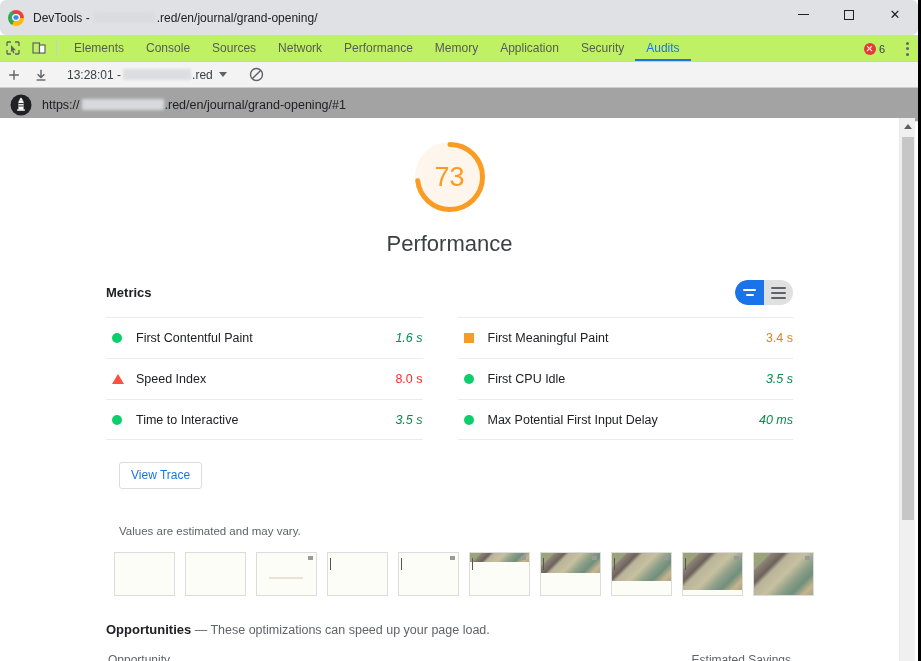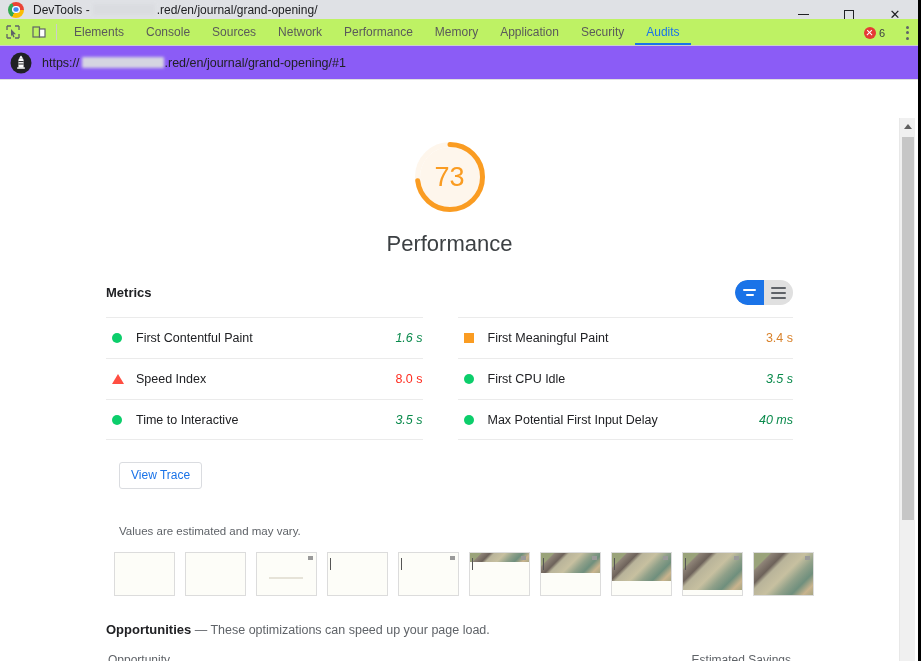--- a/index.html
+++ b/index.html
@@ -11,24 +11,25 @@
   }
   #app {
     position: relative;
     width: 921px; height: 661px;
     background: #ffffff;
     border-right: 3px solid #000000;
   }
 
   
   .titlebar {
-    height: 19px;
+    height: 35px;
     background: #dfe1e5;
     display: flex; align-items: center;
     position: relative;
+    border-radius: 6px;
   }
   .chrome-logo {
     width: 16px; height: 16px; margin-left: 8px; margin-right: 9px;
     border-radius: 50%;
     position: relative;
     background:
       conic-gradient(from -30deg,
         #ea4335 0deg 120deg,
         #fbbc05 120deg 240deg,
         #34a853 240deg 360deg);
@@ -152,21 +153,21 @@
     display: inline-block;
     border-left: 4px solid transparent;
     border-right: 4px solid transparent;
     border-top: 5px solid #5f6368;
     margin-left: 6px;
   }
 
   
   .report-url-row {
     height: 34px;
-    background: #8b5cf6;
+    background: #a3a3a3;
     border-bottom: 1px solid #e0e0e0;
     display: flex; align-items: center;
   }
   .lh-logo {
     width: 22px; height: 22px; margin: 0 10px 0 10px;
     flex: 0 0 auto; position: relative;
   }
   .report-url {
     font-size: 12.5px; color: #202124;
     display: flex; align-items: center;
@@ -433,20 +434,46 @@
       </div>
       <div class="vsep" style="margin:6px 2px 6px 2px;"></div>
       <div class="kebab">
         <i></i>
         <i></i>
         <i></i>
       </div>
     </div>
   </div>
 
+  <div class="audits-bar">
+    <div class="ab-icon">
+      <svg width="14" height="14" viewBox="0 0 14 14">
+        <path d="M7 2.2v9.6M2.2 7h9.6" stroke="#5f6368" stroke-width="1.4"></path>
+      </svg>
+    </div>
+    <div class="ab-icon">
+      <svg width="14" height="14" viewBox="0 0 14 14">
+        <path d="M7 1.8v7.2M3.6 6.2L7 9.6l3.4-3.4" stroke="#5f6368" stroke-width="1.4" fill="none"></path>
+        <path d="M2.6 12h8.8" stroke="#5f6368" stroke-width="1.4"></path>
+      </svg>
+    </div>
+    <div class="vsep"></div>
+    <div class="run-label">
+      <span>13:28:01 - </span>
+      <span class="redact"></span>
+      <span>.red</span>
+      <span class="caret-dn"></span>
+    </div>
+    <div class="ab-icon" style="margin-left:14px;">
+      <svg width="15" height="15" viewBox="0 0 15 15">
+        <circle cx="7.5" cy="7.5" r="6" stroke="#5f6368" stroke-width="1.4" fill="none"></circle>
+        <path d="M3.4 11.6L11.6 3.4" stroke="#5f6368" stroke-width="1.4"></path>
+      </svg>
+    </div>
+  </div>
 
   <div class="report-url-row">
     <div class="lh-logo">
       <svg width="22" height="22" viewBox="0 0 22 22">
         <circle cx="11" cy="11" r="10.5" fill="#202124"></circle>
         <path d="M11 3.4l2.3 3.3H8.7z" fill="#ffffff"></path>
         <rect x="8.4" y="7.1" width="5.2" height="8.4" rx="1" fill="#ffffff"></rect>
         <path d="M8.4 9.6h5.2M8.4 12h5.2" stroke="#202124" stroke-width="1"></path>
         <rect x="7.1" y="15.3" width="7.8" height="1.5" rx=".6" fill="#ffffff"></rect>
         <circle cx="11" cy="5.6" r="1" fill="#ffffff"></circle>

